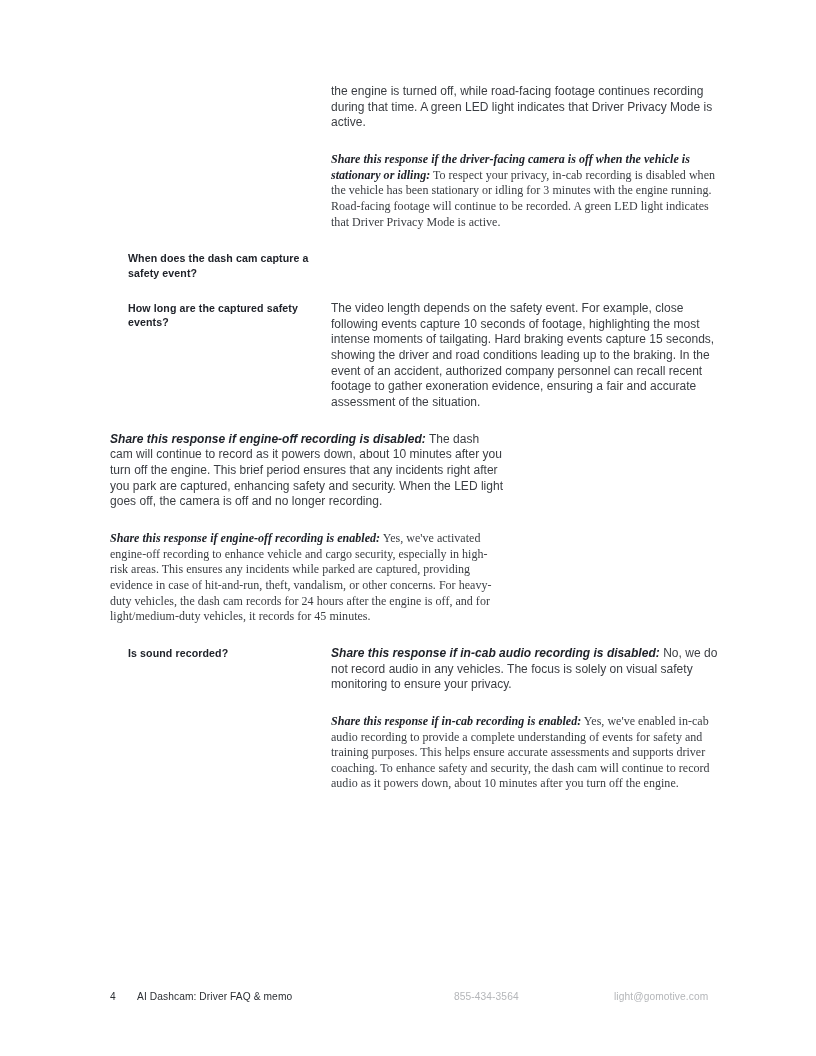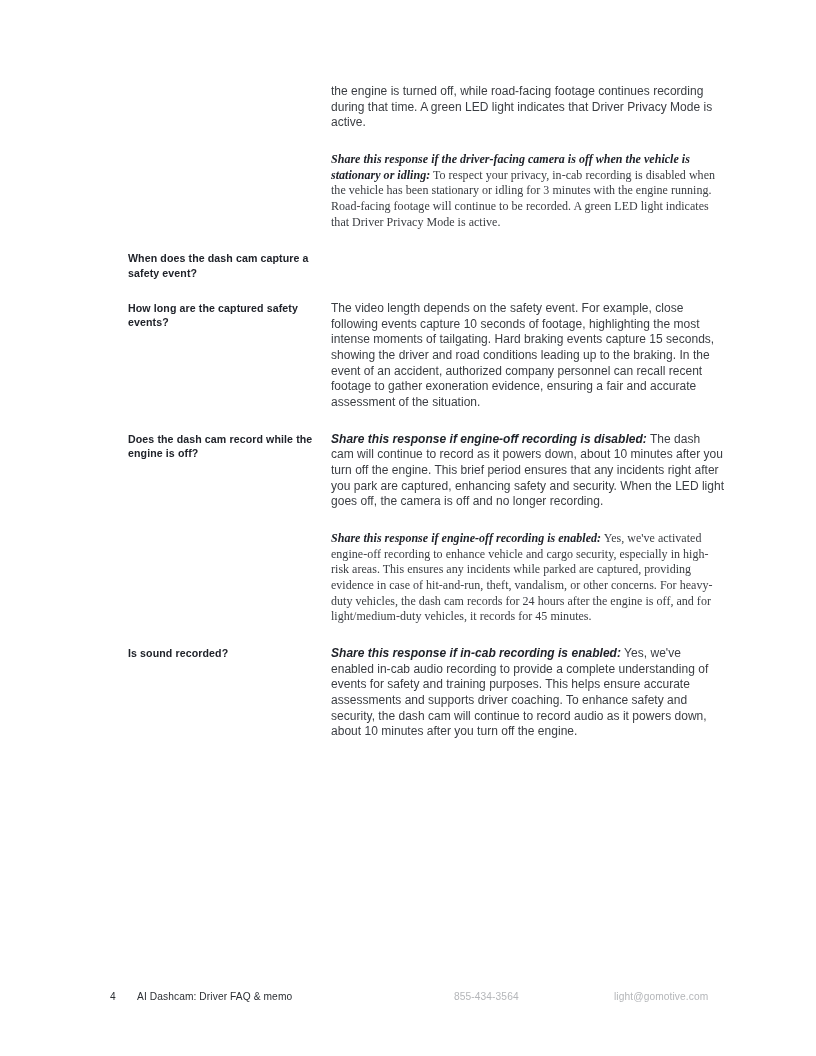--- a/index.html
+++ b/index.html
@@ -141,34 +141,32 @@
     <div class="faq-row">
       <div class="q-col">
         <p class="question">How long are the captured safety events?</p>
       </div>
       <div class="a-col">
         <p class="answer-p"><span>The video length depends on the safety event. For example, close following events capture 10 seconds of footage, highlighting the most intense moments of tailgating. Hard braking events capture 15 seconds, showing the driver and road conditions leading up to the braking. In the event of an accident, authorized company personnel can recall recent footage to gather exoneration evidence, ensuring a fair and accurate assessment of the situation.</span></p>
       </div>
     </div>
 
     <div class="faq-row">
-      <div class="q-col">
-        <p class="question">Does the dash cam record while the engine is off?</p>
-      </div>
       <div class="a-col">
         <p class="answer-p"><span class="lead">Share this response if engine-off recording is disabled:</span><span> The dash cam will continue to record as it powers down, about 10 minutes after you turn off the engine. This brief period ensures that any incidents right after you park are captured, enhancing safety and security. When the LED light goes off, the camera is off and no longer recording.</span></p>
         <p class="answer-p"><span class="lead">Share this response if engine-off recording is enabled:</span><span> Yes, we've activated engine-off recording to enhance vehicle and cargo security, especially in high-risk areas. This ensures any incidents while parked are captured, providing evidence in case of hit-and-run, theft, vandalism, or other concerns. For heavy-duty vehicles, the dash cam records for 24 hours after the engine is off, and for light/medium-duty vehicles, it records for 45 minutes.</span></p>
       </div>
     </div>
 
     <div class="faq-row">
       <div class="q-col">
         <p class="question">Is sound recorded?</p>
       </div>
       <div class="a-col">
+        <p class="answer-p"><span class="lead">Share this response if in-cab audio recording is disabled:</span><span> No, we do not record audio in any vehicles. The focus is solely on visual safety monitoring to ensure your privacy.</span></p>
         <p class="answer-p"><span class="lead">Share this response if in-cab recording is enabled:</span><span> Yes, we've enabled in-cab audio recording to provide a complete understanding of events for safety and training purposes. This helps ensure accurate assessments and supports driver coaching. To enhance safety and security, the dash cam will continue to record audio as it powers down, about 10 minutes after you turn off the engine.</span></p>
       </div>
     </div>
 
   </div>
 
   <div class="footer">
     <span class="page-num">4</span>
     <span class="doc-title">AI Dashcam: Driver FAQ &amp; memo</span>
     <span class="phone">855-434-3564</span>

